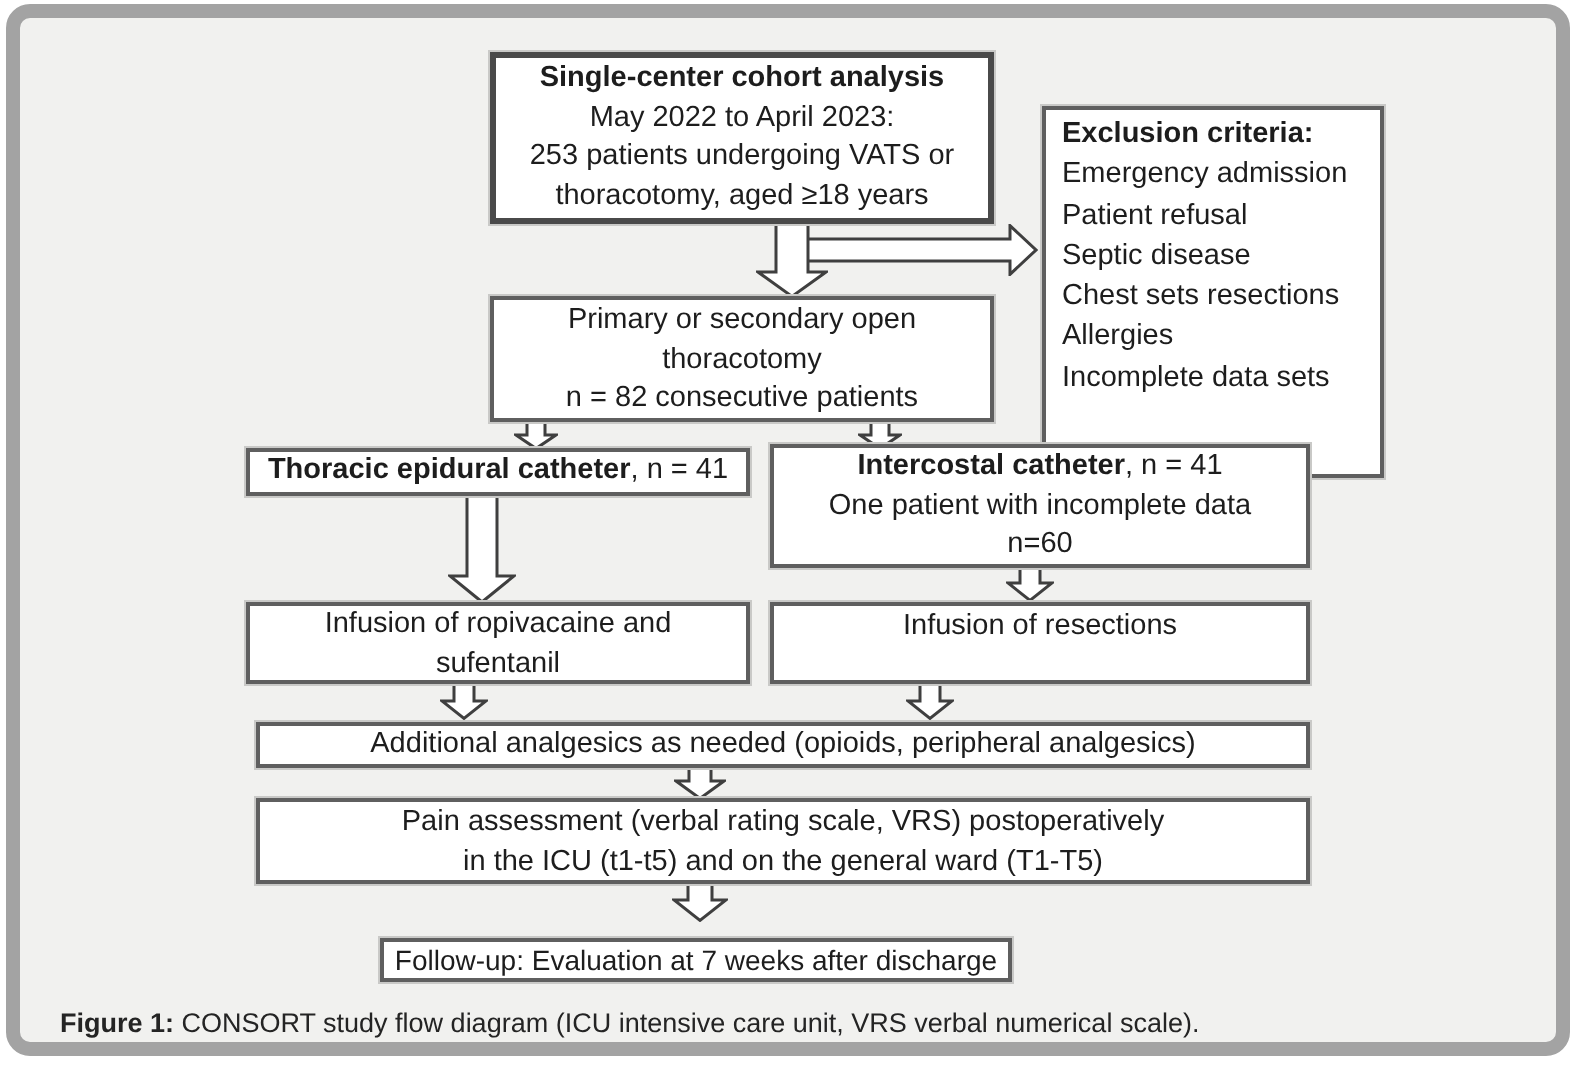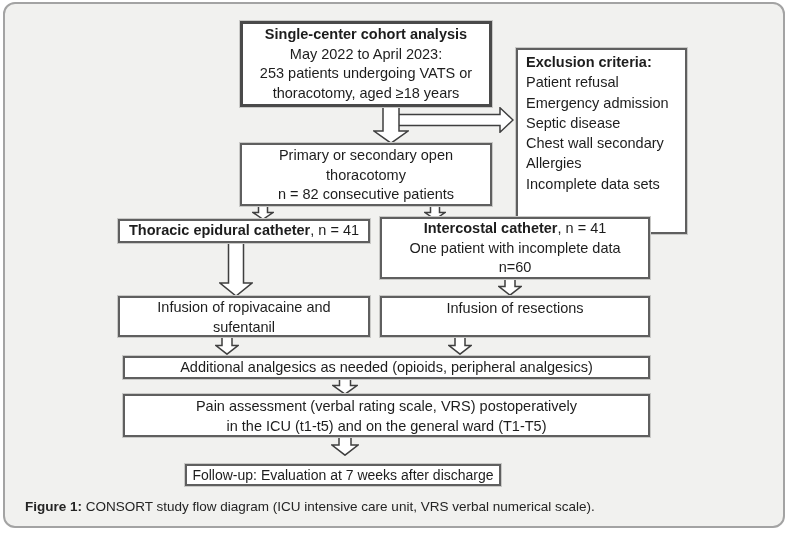--- a/index.html
+++ b/index.html
@@ -3,21 +3,21 @@
 <meta charset="utf-8">
 <style>
   html,body { margin:0; padding:0; background:#ffffff; }
   #screen {
     position:relative; width:791px; height:534px; overflow:hidden;
     font-family:"Liberation Sans","DejaVu Sans",sans-serif;
     background:#ffffff;
   }
   #panel {
     position:absolute; left:3px; top:2px; width:782px; height:526px;
-    box-sizing:border-box; border:2px solid #a3a3a3; border-radius:12px;
+    box-sizing:border-box; border:7px solid #a3a3a3; border-radius:12px;
     background:#f1f1ef;
   }
   .box {
     position:absolute; box-sizing:border-box; background:#ffffff;
     border:2px solid #5f5f5f; color:#1d1d1d;
     font-size:14.5px; line-height:19.5px; text-align:center;
     box-shadow:0 0 0 1px #c9c9c7;
   }
   .box .line { display:block; }
   .bold { font-weight:bold; }
@@ -98,24 +98,24 @@
 
     <div class="box" id="cohort-box">
       <span class="line bold">Single-center cohort analysis</span>
       <span class="line">May 2022 to April 2023:</span>
       <span class="line">253 patients undergoing VATS or</span>
       <span class="line">thoracotomy, aged ≥18 years</span>
     </div>
 
     <div class="box" id="exclusion-box">
       <span class="line bold">Exclusion criteria:</span>
+      <span class="line">Emergency admission</span>
       <span class="line">Patient refusal</span>
-      <span class="line">Emergency admission</span>
       <span class="line">Septic disease</span>
-      <span class="line">Chest wall secondary</span>
+      <span class="line">Chest sets resections</span>
       <span class="line">Allergies</span>
       <span class="line">Incomplete data sets</span>
     </div>
 
     <div class="box" id="thoracotomy-box">
       <span class="line">Primary or secondary open</span>
       <span class="line">thoracotomy</span>
       <span class="line">n = 82 consecutive patients</span>
     </div>
 

